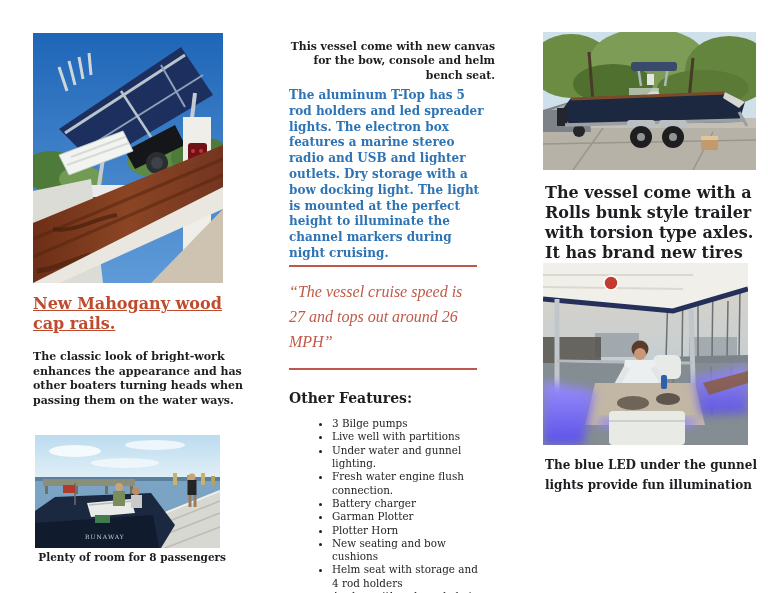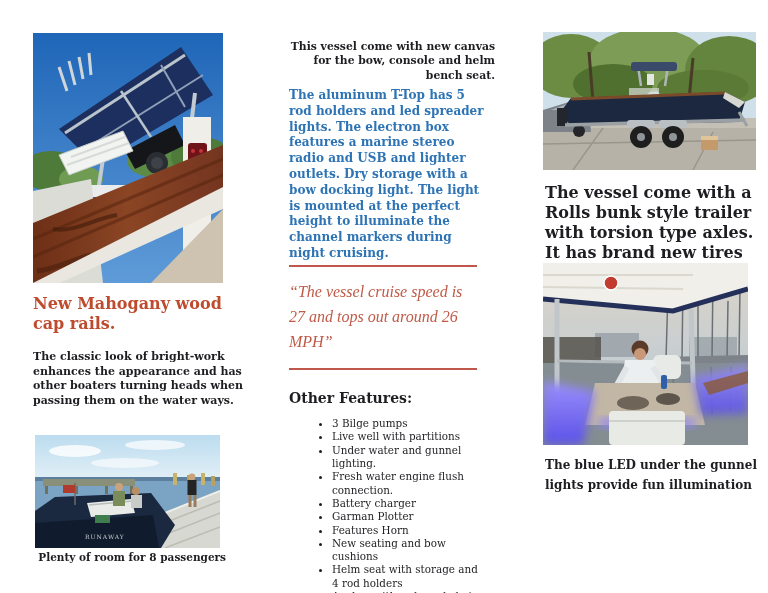--- a/index.html
+++ b/index.html
@@ -5,21 +5,21 @@
   html,body{margin:0;padding:0;background:#ffffff;}
   .page{position:relative;width:768px;height:593px;background:#ffffff;overflow:hidden;
         font-family:"DejaVu Serif", serif;color:#1e1e22;}
   .abs{position:absolute;}
   .photo{position:absolute;overflow:hidden;background:#dde3e8;}
   .photo svg{display:block;width:100%;height:100%;}
 
   
   .photo1{left:33px;top:33px;width:190px;height:250px;}
   .left-heading{left:33px;top:294px;width:214px;font-size:16px;font-weight:bold;
-                color:#bf4b2e;line-height:1.25;}
+                color:#bf4b2e;line-height:1.25;text-decoration:underline;}
   .left-body{left:33px;top:350px;width:216px;font-size:11px;line-height:1.32;font-weight:600;}
   .photo2{left:35px;top:435px;width:185px;height:113px;}
   .caption{left:30px;top:551px;width:196px;text-align:right;font-size:10.5px;font-weight:bold;}
 
   
   .mid-intro{left:289px;top:40px;width:206px;font-size:10.8px;line-height:1.32;font-weight:600;text-align:right;}
   .mid-blue{left:289px;top:88px;width:201px;font-size:12px;line-height:15.8px;
             font-weight:600;color:#2e74b5;}
   .quote{left:289px;top:265px;width:188px;border-top:2px solid #bf574b;border-bottom:2px solid #bf574b;
          padding:12px 0 14px 0;font-family:"Liberation Serif", serif;font-style:italic;
@@ -167,21 +167,21 @@
   <div class="abs quote">“The vessel cruise speed is 27 and tops out around 26 MPH”</div>
   <div class="abs features-heading">Other Features:</div>
   <div class="abs features">
     <ul>
         <li>3 Bilge pumps</li>
         <li>Live well with partitions</li>
         <li>Under water and gunnel lighting.</li>
         <li>Fresh water engine flush connection.</li>
         <li>Battery charger</li>
         <li>Garman Plotter</li>
-        <li>Features Horn</li>
+        <li>Plotter Horn</li>
         <li>New seating and bow cushions</li>
         <li>Helm seat with storage and 4 rod holders</li>
         <li>Anchor with rode and chain</li>
       </ul>
   </div>
 
   <div class="photo photo3">
     <svg viewBox="0 0 213 138" preserveAspectRatio="none">
       <rect x="0" y="0" width="213" height="138" fill="#cfe0ea"></rect>
 

